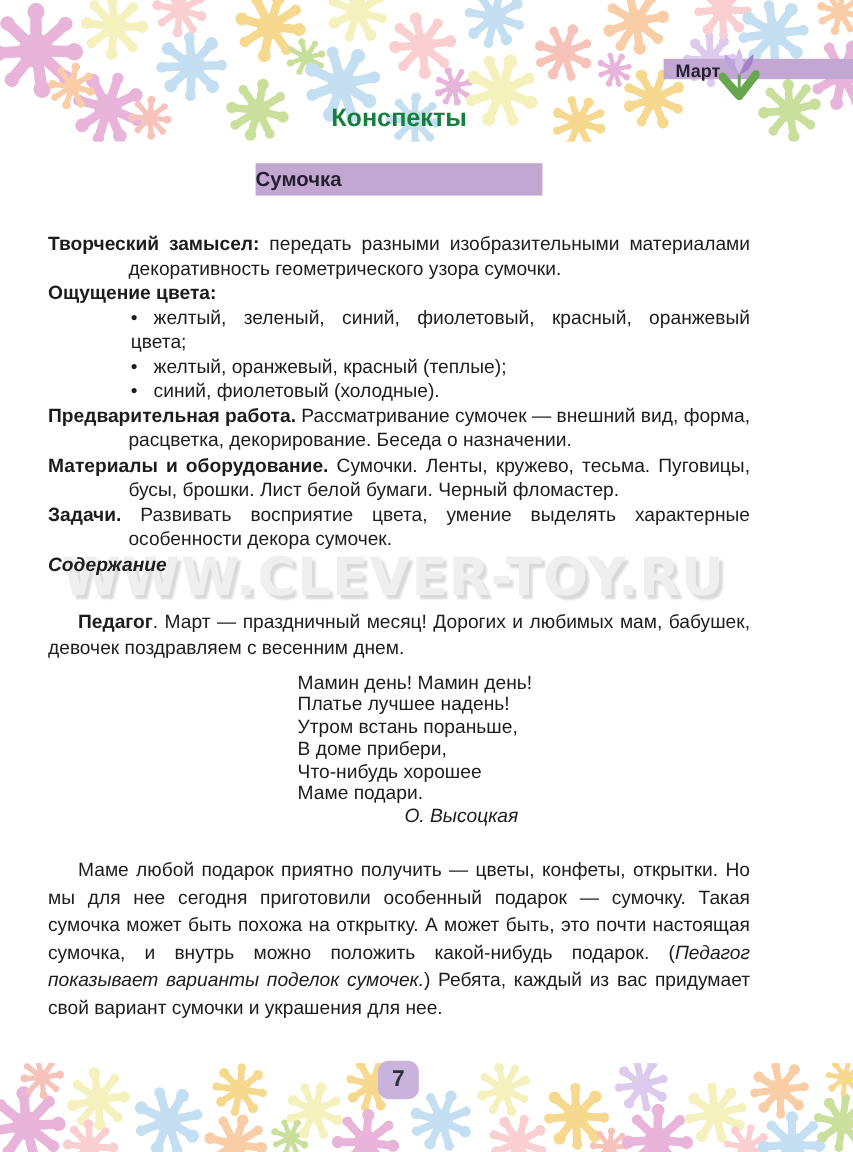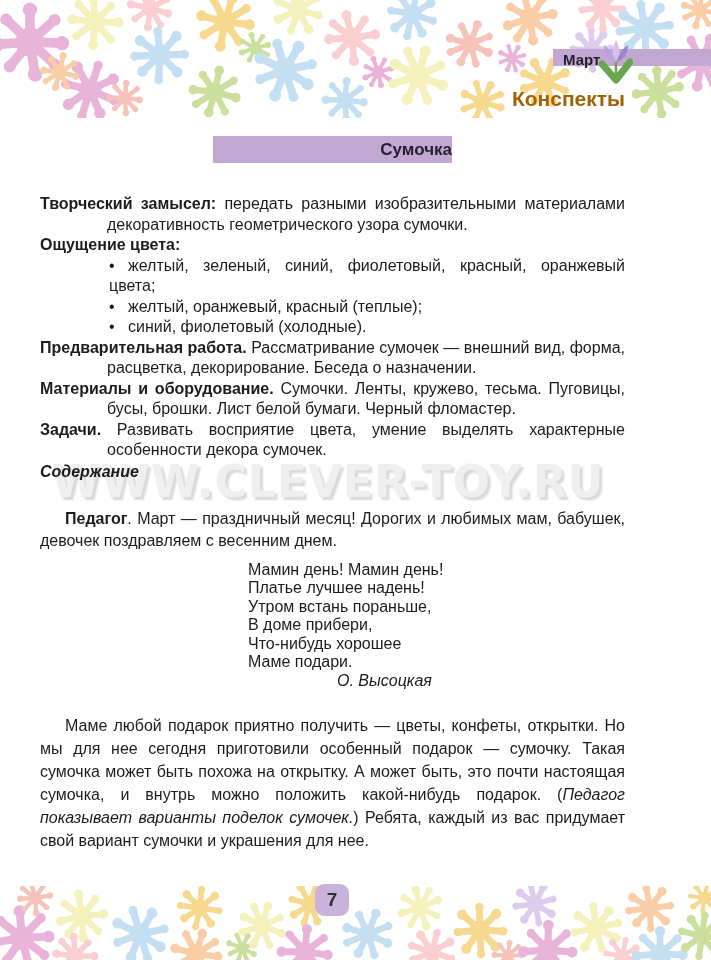--- a/index.html
+++ b/index.html
@@ -25,24 +25,24 @@
   .petal-d{fill:var(--petal-d,#a283c7);}
   .leaf{stroke:var(--leaf,#68a74e);}
   
   .watermark{
     position:absolute;left:0;top:456px;width:656px;text-align:center;z-index:1;
     font-family:"DejaVu Sans",sans-serif;font-weight:bold;font-size:44px;letter-spacing:1px;
     color:var(--wm,#efefef);text-shadow:3px 3px 2px #d9d9d9;white-space:nowrap;
   }
   
   .text-col{position:absolute;left:40px;top:0;width:585px;z-index:2;}
-  h1.title{margin:86px 0 0;text-align:right;font-size:21px;line-height:25px;font-weight:bold;color:#a16207;}
+  h1.title{margin:86px 0 0;text-align:center;font-size:21px;line-height:25px;font-weight:bold;color:#15803d;}
   .banner{
     margin:25px auto 0;width:239px;height:27px;background:var(--accent,#c3a7d3);
-    text-align:right;font-size:17px;font-weight:bold;line-height:27px;color:#241f2e;
+    text-align:left;font-size:17px;font-weight:bold;line-height:27px;color:#241f2e;
   }
   .info{margin-top:31px;font-size:16px;line-height:20.5px;text-align:justify;}
   .info p{margin:0;}
   .hang{padding-left:67px;text-indent:-67px;}
   .bullet{padding-left:69px;}
   .bullet .dot{display:inline-block;width:19px;}
   h2.section-title{margin:2px 0 0;text-align:left;font-size:16px;line-height:17px;font-weight:bold;font-style:italic;}
   .teacher{margin:28px 0 0;font-size:16px;line-height:22px;text-align:justify;text-indent:25px;}
   .poem{margin:9px 0 0 208px;font-size:16px;line-height:18.5px;}
   .poem .author{margin-left:89px;font-style:italic;}

